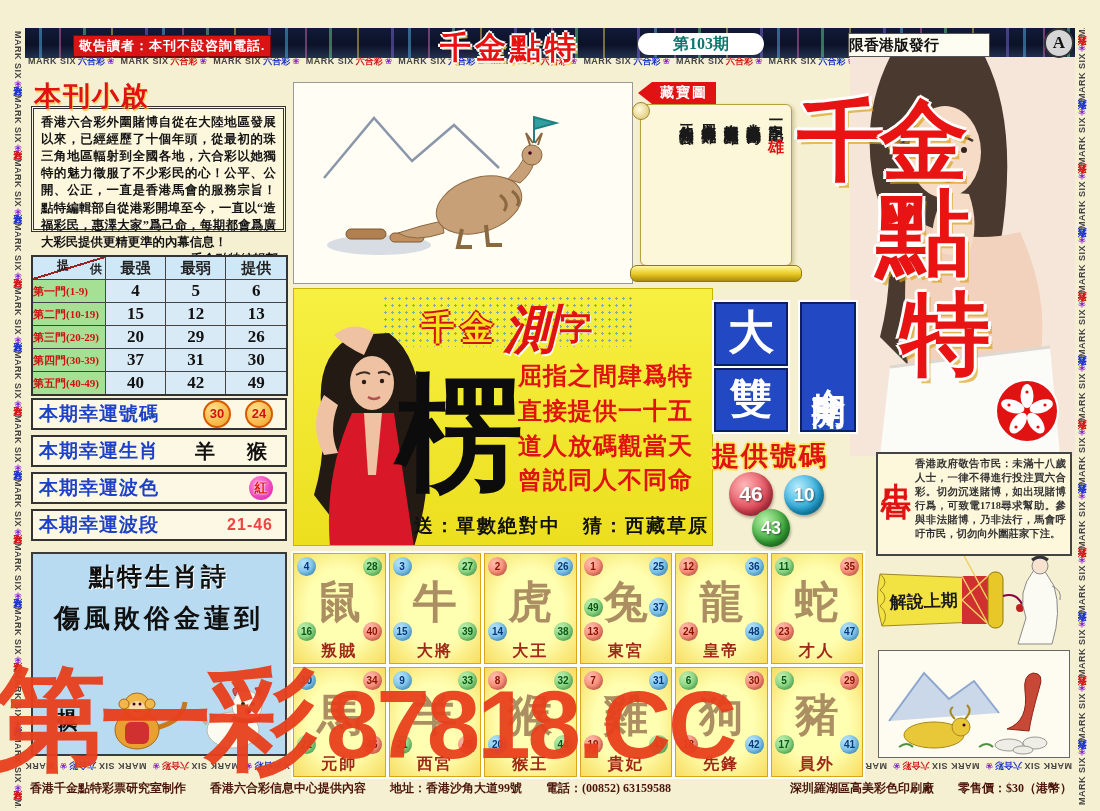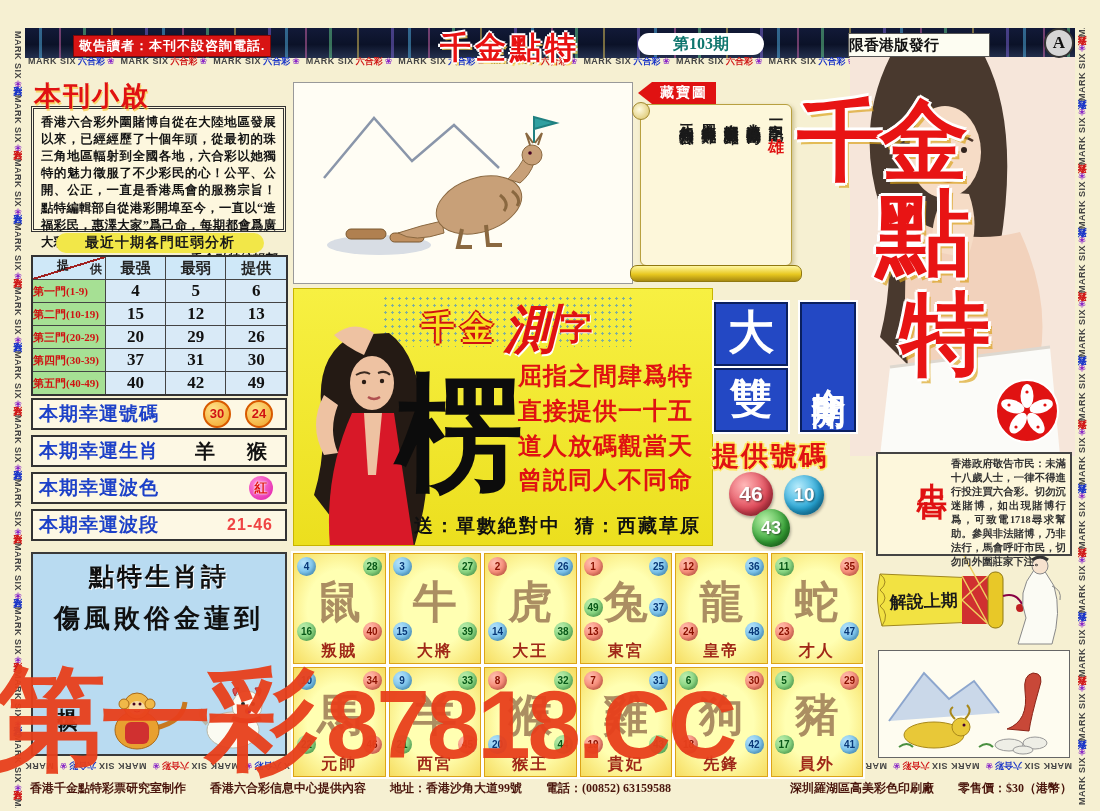--- a/index.html
+++ b/index.html
@@ -119,21 +119,21 @@
     background-image:radial-gradient(#7fae9e 1px,rgba(0,0,0,0) 1.2px);background-size:7px 7px;}
   .ceci-t-prefix{font-size:33px;font-weight:900;color:#f8e020;letter-spacing:6px;
     text-shadow:-2px 0 0 #d01212,2px 0 0 #d01212,0 -2px 0 #d01212,0 2px 0 #d01212;}
   .ceci-t-big{font-size:52px;font-weight:900;color:#e01212;font-style:italic;vertical-align:-8px;
     text-shadow:1px 2px 0 #fff;}
   .ceci-t-suffix{font-size:33px;font-weight:900;color:#e01212;text-shadow:1px 1px 0 #fff;}
   .ceci-girl{position:absolute;left:0;top:36px;width:178px;height:222px;}
   .ceci-big-char{position:absolute;left:102px;top:82px;font-size:128px;font-weight:900;color:#0c0c0c;line-height:1;}
   .ceci-poem{position:absolute;left:224px;top:70px;width:190px;}
   .ceci-poem-line{font-size:24px;font-weight:900;color:#e01212;letter-spacing:1px;line-height:1.45;white-space:nowrap;}
-  .ceci-send{position:absolute;left:120px;bottom:6px;width:300px;display:flex;gap:14px;
+  .ceci-send{position:absolute;left:120px;bottom:6px;width:300px;display:flex;gap:22px;
     font-size:19px;font-weight:900;color:#101010;letter-spacing:2px;white-space:nowrap;}
 
   
   .blue-box{background:#2348c4;border:2px solid #0a2060;box-shadow:0 0 0 2px #fff;color:#fff;
     text-align:center;font-weight:900;z-index:2;}
   .box-da{left:714px;top:302px;width:70px;height:60px;font-size:46px;line-height:58px;}
   .box-shuang{left:714px;top:368px;width:70px;height:60px;font-size:42px;line-height:58px;}
   .box-jqk{left:800px;top:302px;width:52px;height:126px;writing-mode:vertical-rl;font-size:34px;
     letter-spacing:4px;line-height:52px;}
   .tigong-title{left:712px;top:438px;font-size:27px;font-weight:900;color:#e01212;letter-spacing:2px;
@@ -143,21 +143,21 @@
     box-shadow:inset -3px -4px 6px rgba(0,0,0,.3),1px 2px 3px rgba(0,0,0,.3);}
   .bb-red{background:radial-gradient(circle at 35% 30%,#ffb8b8,#e04858 60%,#b02030);}
   .bb-blue{background:radial-gradient(circle at 35% 30%,#b8ecfc,#28a8d8 60%,#0878a8);}
   .bb-green{background:radial-gradient(circle at 35% 30%,#b8f0a8,#38a838 60%,#187818);}
   .bb0{left:729px;top:472px;width:44px;height:44px;font-size:21px;line-height:44px;}
   .bb1{left:784px;top:475px;width:40px;height:40px;font-size:19px;line-height:40px;}
   .bb2{left:752px;top:509px;width:38px;height:38px;font-size:18px;line-height:38px;}
 
   
   .warning-box{left:876px;top:452px;width:196px;height:104px;background:#fdf7dc;border:2px solid #444;
-    box-sizing:border-box;display:flex;z-index:3;padding-left:36px;}
+    box-sizing:border-box;display:flex;z-index:3;}
   .warning-title{writing-mode:vertical-rl;font-size:30px;font-weight:900;color:#e01212;
     letter-spacing:6px;padding:4px 1px 0 3px;line-height:1;}
   .warning-text{flex:1;font-size:10.4px;font-weight:bold;color:#333;line-height:1.34;
     padding:3px 4px 0 3px;text-align:justify;}
 
   
   .zgrid{left:291px;top:551px;width:574px;height:228px;display:grid;z-index:1;
     grid-template-columns:repeat(6,1fr);grid-template-rows:repeat(2,1fr);gap:3px;background:#fff;
     border:2px solid #fff;box-sizing:border-box;}
   .zcell{position:relative;background:radial-gradient(ellipse at center,#ffffb2 50%,#f6dd60 100%);
@@ -209,21 +209,20 @@
   <div class="abs ms-strip h flip" style="left:25px;top:753px;width:1050px;height:17px;"><span class="ms-unit"><span class="ms-en">MARK SIX</span><span class="ms-cn">六合彩</span><span class="ms-fl">❀</span></span><span class="ms-unit"><span class="ms-en">MARK SIX</span><span class="ms-cn alt">六合彩</span><span class="ms-fl">❀</span></span><span class="ms-unit"><span class="ms-en">MARK SIX</span><span class="ms-cn">六合彩</span><span class="ms-fl">❀</span></span><span class="ms-unit"><span class="ms-en">MARK SIX</span><span class="ms-cn alt">六合彩</span><span class="ms-fl">❀</span></span><span class="ms-unit"><span class="ms-en">MARK SIX</span><span class="ms-cn">六合彩</span><span class="ms-fl">❀</span></span><span class="ms-unit"><span class="ms-en">MARK SIX</span><span class="ms-cn alt">六合彩</span><span class="ms-fl">❀</span></span><span class="ms-unit"><span class="ms-en">MARK SIX</span><span class="ms-cn">六合彩</span><span class="ms-fl">❀</span></span><span class="ms-unit"><span class="ms-en">MARK SIX</span><span class="ms-cn alt">六合彩</span><span class="ms-fl">❀</span></span><span class="ms-unit"><span class="ms-en">MARK SIX</span><span class="ms-cn">六合彩</span><span class="ms-fl">❀</span></span><span class="ms-unit"><span class="ms-en">MARK SIX</span><span class="ms-cn alt">六合彩</span><span class="ms-fl">❀</span></span><span class="ms-unit"><span class="ms-en">MARK SIX</span><span class="ms-cn">六合彩</span><span class="ms-fl">❀</span></span><span class="ms-unit"><span class="ms-en">MARK SIX</span></span></div>
   <div class="abs ms-strip v" style="left:2px;top:28px;width:20px;height:780px;"><span class="ms-unit"><span class="ms-en">MARK SIX</span><span class="ms-cn">六合彩</span><span class="ms-fl">❀</span></span><span class="ms-unit"><span class="ms-en">MARK SIX</span><span class="ms-cn alt">六合彩</span><span class="ms-fl">❀</span></span><span class="ms-unit"><span class="ms-en">MARK SIX</span><span class="ms-cn">六合彩</span><span class="ms-fl">❀</span></span><span class="ms-unit"><span class="ms-en">MARK SIX</span><span class="ms-cn alt">六合彩</span><span class="ms-fl">❀</span></span><span class="ms-unit"><span class="ms-en">MARK SIX</span><span class="ms-cn">六合彩</span><span class="ms-fl">❀</span></span><span class="ms-unit"><span class="ms-en">MARK SIX</span><span class="ms-cn alt">六合彩</span><span class="ms-fl">❀</span></span><span class="ms-unit"><span class="ms-en">MARK SIX</span><span class="ms-cn">六合彩</span><span class="ms-fl">❀</span></span><span class="ms-unit"><span class="ms-en">MARK SIX</span><span class="ms-cn alt">六合彩</span><span class="ms-fl">❀</span></span><span class="ms-unit"><span class="ms-en">MARK SIX</span><span class="ms-cn">六合彩</span><span class="ms-fl">❀</span></span><span class="ms-unit"><span class="ms-en">MARK SIX</span><span class="ms-cn alt">六合彩</span><span class="ms-fl">❀</span></span><span class="ms-unit"><span class="ms-en">MARK SIX</span><span class="ms-cn">六合彩</span><span class="ms-fl">❀</span></span><span class="ms-unit"><span class="ms-en">MARK SIX</span><span class="ms-cn alt">六合彩</span><span class="ms-fl">❀</span></span><span class="ms-unit"><span class="ms-en">MARK SIX</span><span class="ms-cn">六合彩</span></span></div>
   <div class="abs ms-strip v flip" style="left:1078px;top:28px;width:20px;height:780px;"><span class="ms-unit"><span class="ms-en">MARK SIX</span><span class="ms-cn">六合彩</span><span class="ms-fl">❀</span></span><span class="ms-unit"><span class="ms-en">MARK SIX</span><span class="ms-cn alt">六合彩</span><span class="ms-fl">❀</span></span><span class="ms-unit"><span class="ms-en">MARK SIX</span><span class="ms-cn">六合彩</span><span class="ms-fl">❀</span></span><span class="ms-unit"><span class="ms-en">MARK SIX</span><span class="ms-cn alt">六合彩</span><span class="ms-fl">❀</span></span><span class="ms-unit"><span class="ms-en">MARK SIX</span><span class="ms-cn">六合彩</span><span class="ms-fl">❀</span></span><span class="ms-unit"><span class="ms-en">MARK SIX</span><span class="ms-cn alt">六合彩</span><span class="ms-fl">❀</span></span><span class="ms-unit"><span class="ms-en">MARK SIX</span><span class="ms-cn">六合彩</span><span class="ms-fl">❀</span></span><span class="ms-unit"><span class="ms-en">MARK SIX</span><span class="ms-cn alt">六合彩</span><span class="ms-fl">❀</span></span><span class="ms-unit"><span class="ms-en">MARK SIX</span><span class="ms-cn">六合彩</span><span class="ms-fl">❀</span></span><span class="ms-unit"><span class="ms-en">MARK SIX</span><span class="ms-cn alt">六合彩</span><span class="ms-fl">❀</span></span><span class="ms-unit"><span class="ms-en">MARK SIX</span><span class="ms-cn">六合彩</span><span class="ms-fl">❀</span></span><span class="ms-unit"><span class="ms-en">MARK SIX</span><span class="ms-cn alt">六合彩</span><span class="ms-fl">❀</span></span><span class="ms-unit"><span class="ms-en">MARK SIX</span><span class="ms-cn">六合彩</span></span></div>
 
   <div class="abs editorial-title">本刊小啟</div>
   <div class="abs editorial-box">
     <div class="editorial-body">香港六合彩外圍賭博自從在大陸地區發展以來，已經經歷了十個年頭，從最初的珠三角地區輻射到全國各地，六合彩以她獨特的魅力徵服了不少彩民的心！公平、公開、公正，一直是香港馬會的服務宗旨！點特編輯部自從港彩開埠至今，一直以“造福彩民，惠澤大家”爲己命，每期都會爲廣大彩民提供更精更準的內幕信息！</div>
     <div class="editorial-sign">——千金點特編輯部</div>
   </div>
 
-  <div class="abs analysis-pill">最近十期各門旺弱分析</div>
   <div class="abs analysis-wrap">
     <table class="analysis">
         <tbody id="analysis-body">
           <tr>
             <th class="an-corner">
               <span class="ct">提</span>
               <span class="cb">供</span>
             </th>
             <th class="an-colh">最强</th>
             <th class="an-colh">最弱</th>

